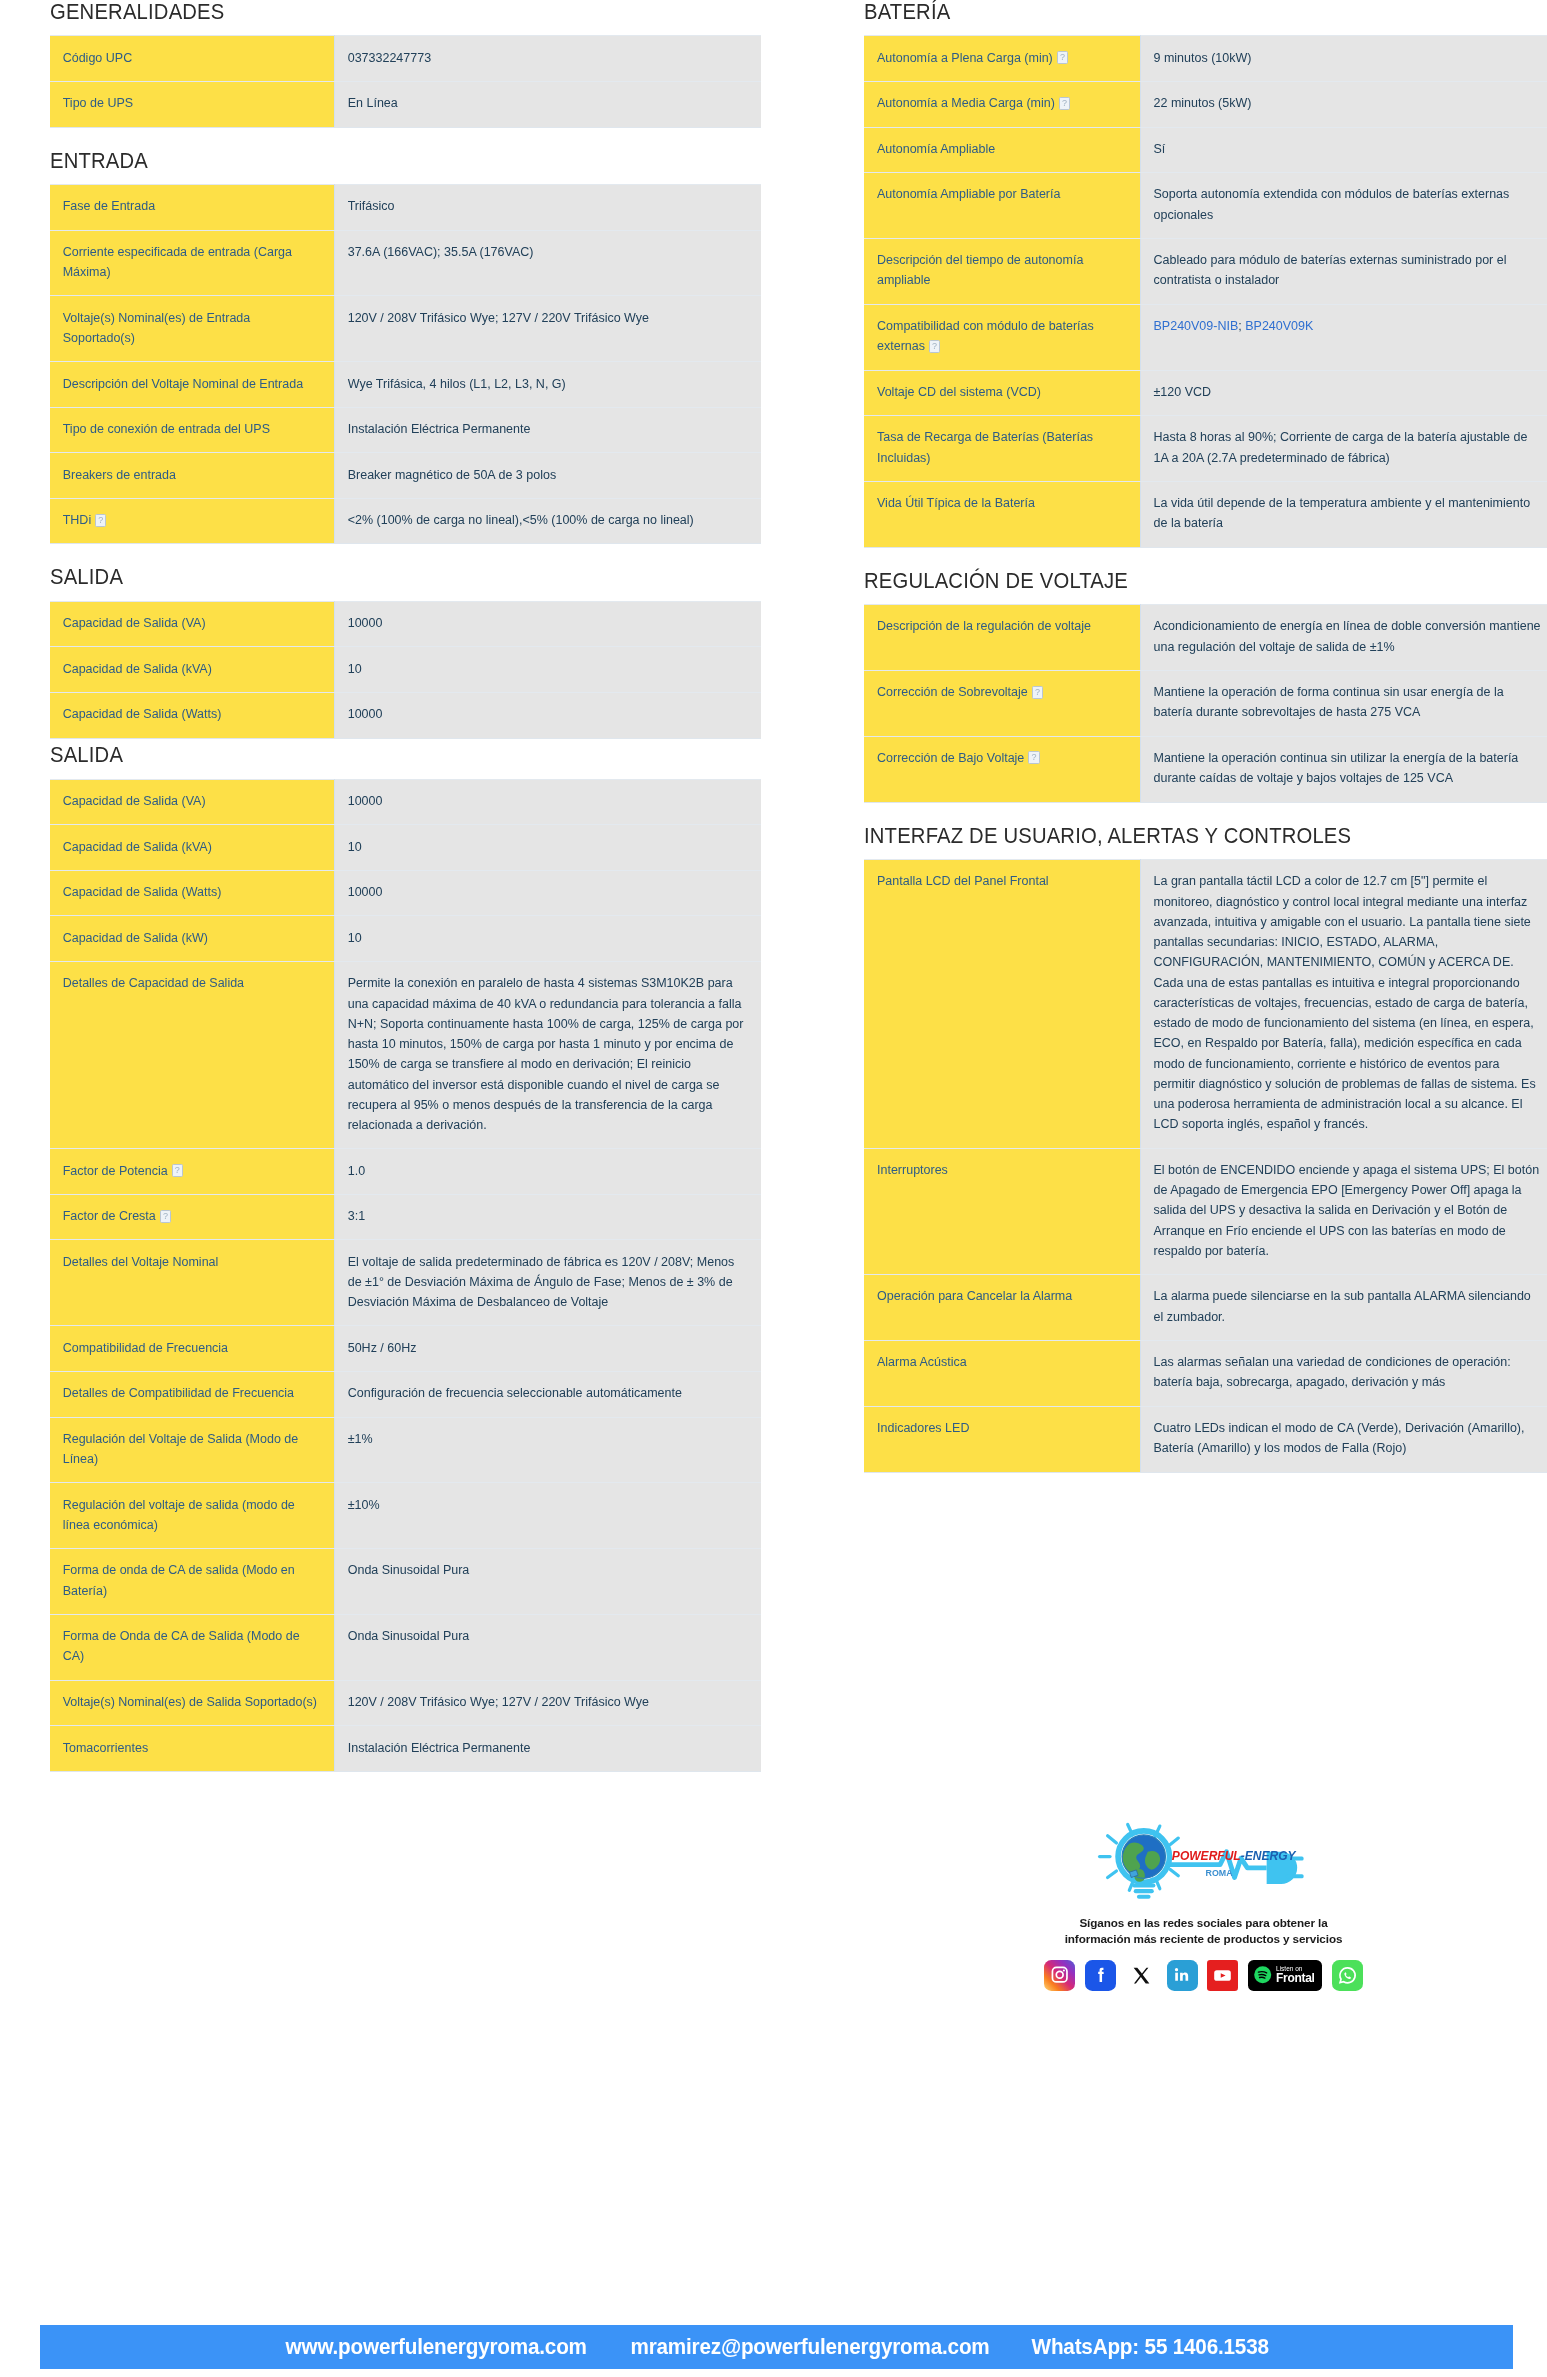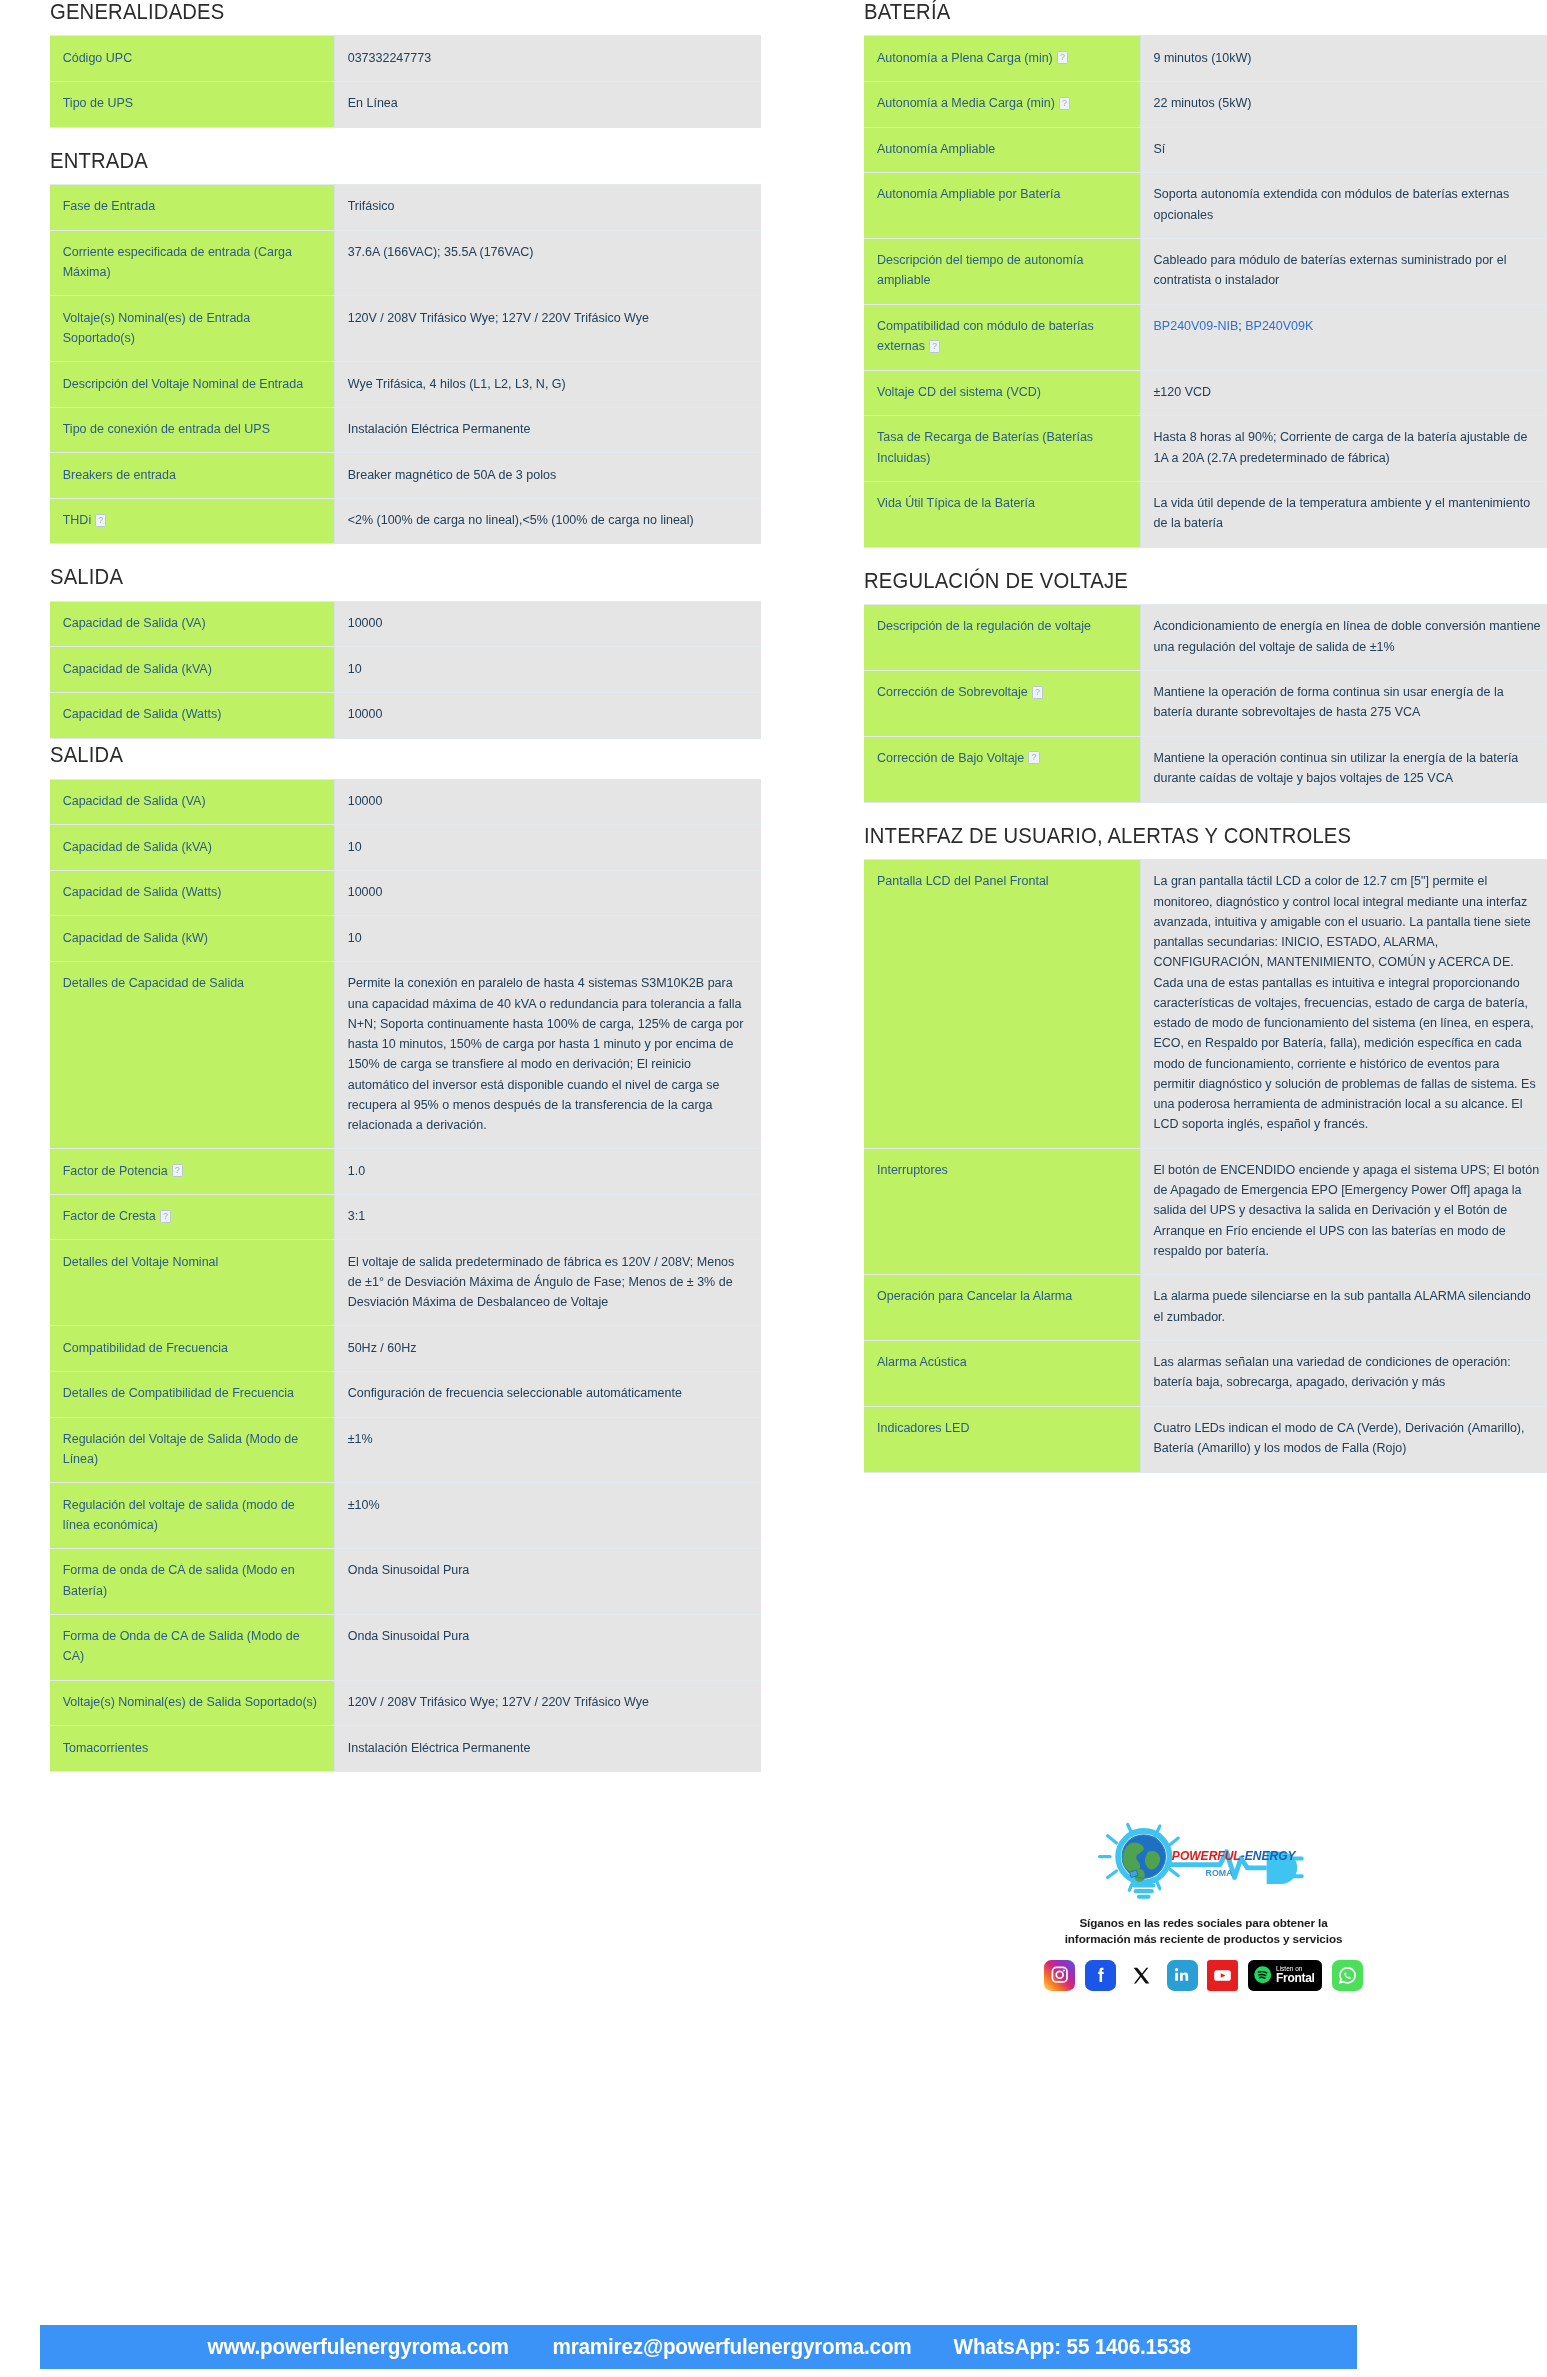--- a/index.html
+++ b/index.html
@@ -56,21 +56,21 @@
   }
   table.spec td {
     vertical-align: top;
     padding: 11.3px 13px 13px 13px;
     font-size: 12.5px;
     line-height: 1.62;
     border-bottom: 0.8px solid #e3e9ef;
   }
   table.spec tr td.k {
     width: 40%;
-    background: #bef264;
+    background: #fde047;
     color: #2e5c86;
     border-right: 0.8px solid #d3e0ee;
   }
   table.spec tr td.v {
     width: 60%;
     background: #e5e5e5;
     color: #214059;
   }
   table.spec tr:first-child td { border-top: 0.8px solid #e3e9ef; }
   table.spec tr:last-child td { border-bottom: 0.8px solid #dfe6ed; }
@@ -143,21 +143,21 @@
   }
   .spotify-txt { color: #fff; text-align: left; line-height: 1; }
   .spotify-txt .a { font-size: 6.5px; display:block; }
   .spotify-txt .b { font-size: 12px; font-weight: bold; display:block; letter-spacing:-0.3px;}
 
   
   .bottom-bar {
     position: absolute;
     left: 40px;
     bottom: 8px;
-    width: 1317px;
+    width: 1473px;
     height: 44px;
     background: #3b93f7;
     display: flex;
     align-items: center;
     justify-content: center;
     gap: 22.6px;
   }
   .bottom-bar span {
     color: #ffffff;
     font-size: 22px;

